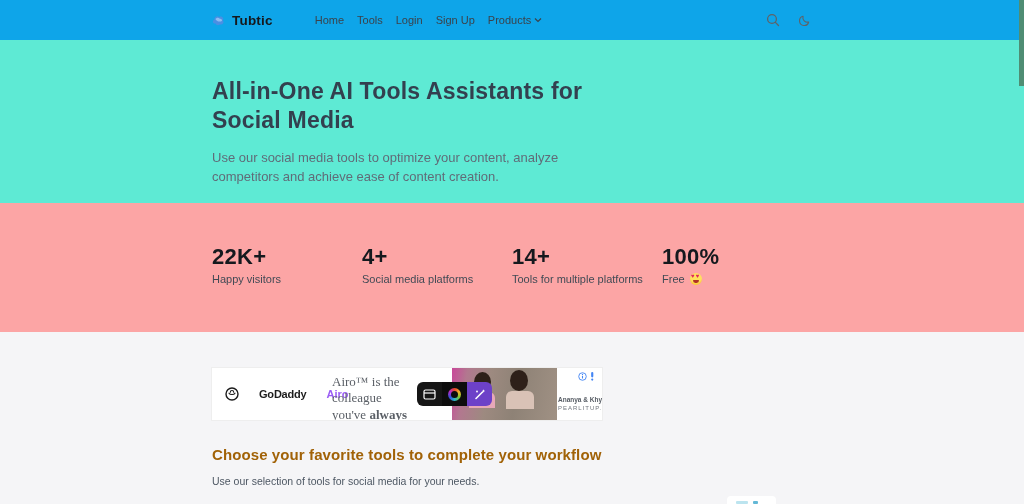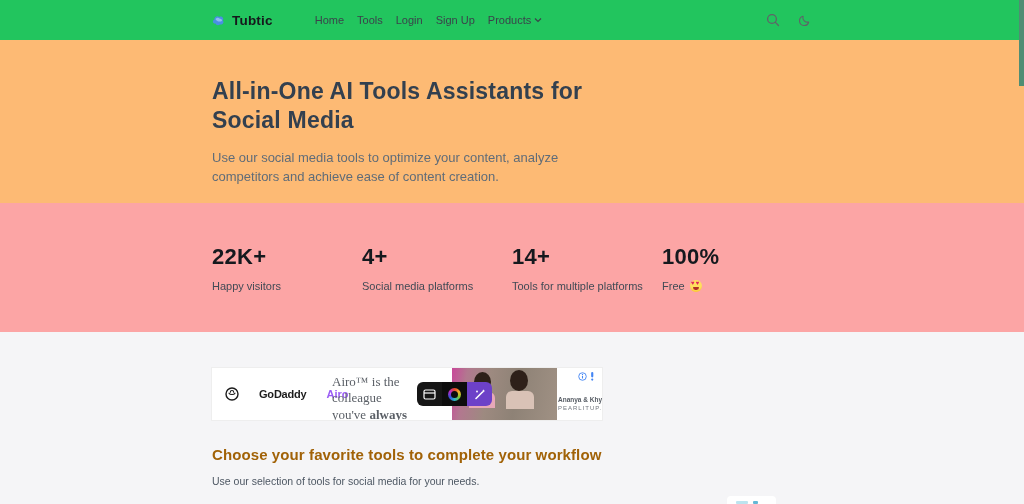--- a/index.html
+++ b/index.html
@@ -6,40 +6,40 @@
   html,body { width:1024px; height:504px; overflow:hidden; }
   body {
     font-family:"Liberation Sans", sans-serif;
     background:#f5f5f7;
     color:#2e3b4c;
     position:relative;
   }
   .container { width:600px; margin:0 auto; }
 
   
-  .navbar { background:#22c55e; height:40px; }
+  .navbar { background:#0ea5e9; height:40px; }
   .navbar .container { display:flex; align-items:center; height:100%; }
   .brand { display:flex; align-items:center; gap:5px; cursor:pointer; }
   .brand-name { font-size:13.5px; font-weight:700; color:#16181c; letter-spacing:.2px; }
   .nav-links { display:flex; align-items:center; gap:13px; margin-left:42px; }
   .nav-link { font-size:11px; color:#3b424b; cursor:pointer; display:flex; align-items:center; gap:3px; }
   .nav-right { margin-left:auto; display:flex; align-items:center; gap:15px; color:#5f6368; }
   .icon-btn { width:16px; height:16px; display:flex; align-items:center; justify-content:center; cursor:pointer; }
 
   
-  .hero { background:#fdba74; height:163px; padding-top:37px; }
+  .hero { background:#5eead4; height:163px; padding-top:37px; }
   .hero-title { font-size:23px; line-height:1.26; font-weight:700; color:#33404f; max-width:445px; letter-spacing:.2px; }
   .hero-subtitle { margin-top:13px; font-size:13px; line-height:1.5; color:#606c78; max-width:352px; }
 
   
   .stats-section { background:#fca5a5; height:129px; padding-top:41px; }
   .stats-row { display:flex; }
   .stat { width:150px; }
   .stat-value { font-size:22px; font-weight:700; color:#15191e; letter-spacing:.3px; }
-  .stat-label { margin-top:10px; font-size:11px; color:#414a55; display:flex; align-items:center; }
+  .stat-label { margin-top:3px; font-size:11px; color:#414a55; display:flex; align-items:center; }
 
   
   .emoji-face { width:12px; height:12px; border-radius:50%; display:inline-block; position:relative;
     background:radial-gradient(circle at 50% 30%, #ffdf5e 55%, #f6b40e); margin-left:5px; }
   .emoji-face::before { content:"\2665\2665"; color:#e0245e; font-size:6px; position:absolute; top:0px; left:0; right:0;
     text-align:center; letter-spacing:1px; line-height:6px; }
   .emoji-face::after { content:""; position:absolute; bottom:2px; left:3px; right:3px; height:3.5px;
     background:#b03125; border-radius:1px 1px 4px 4px; }
 
   

